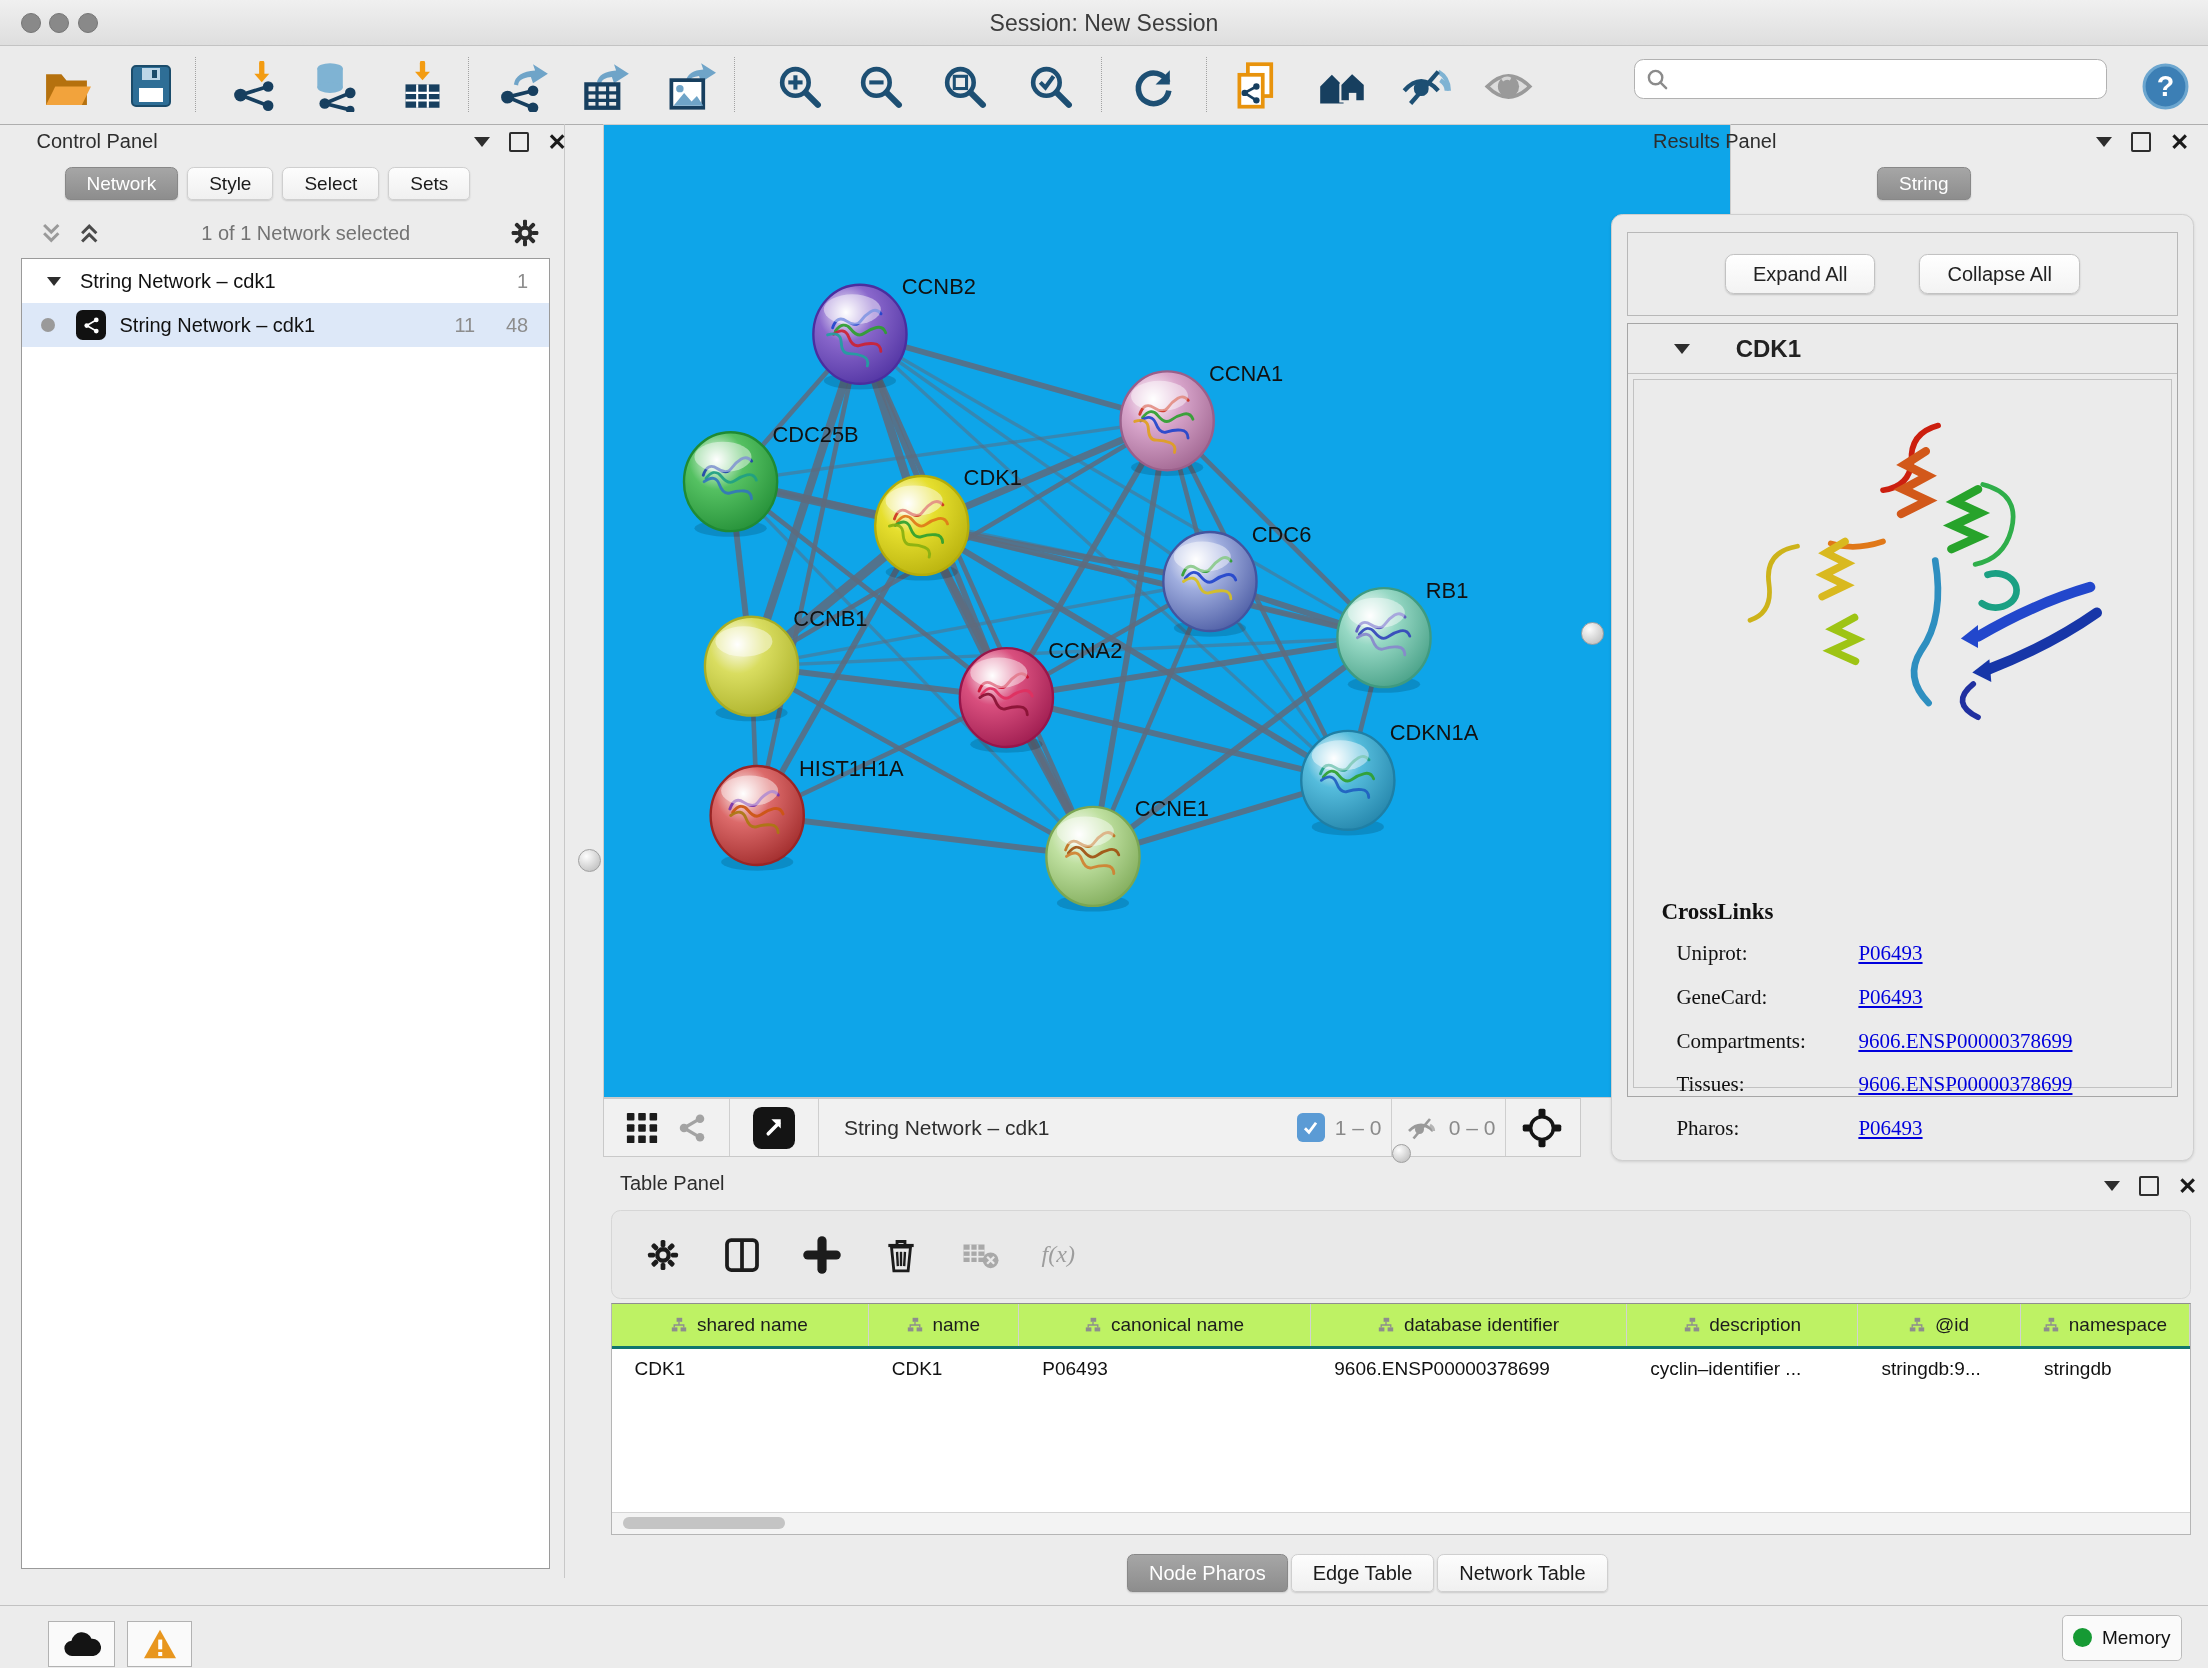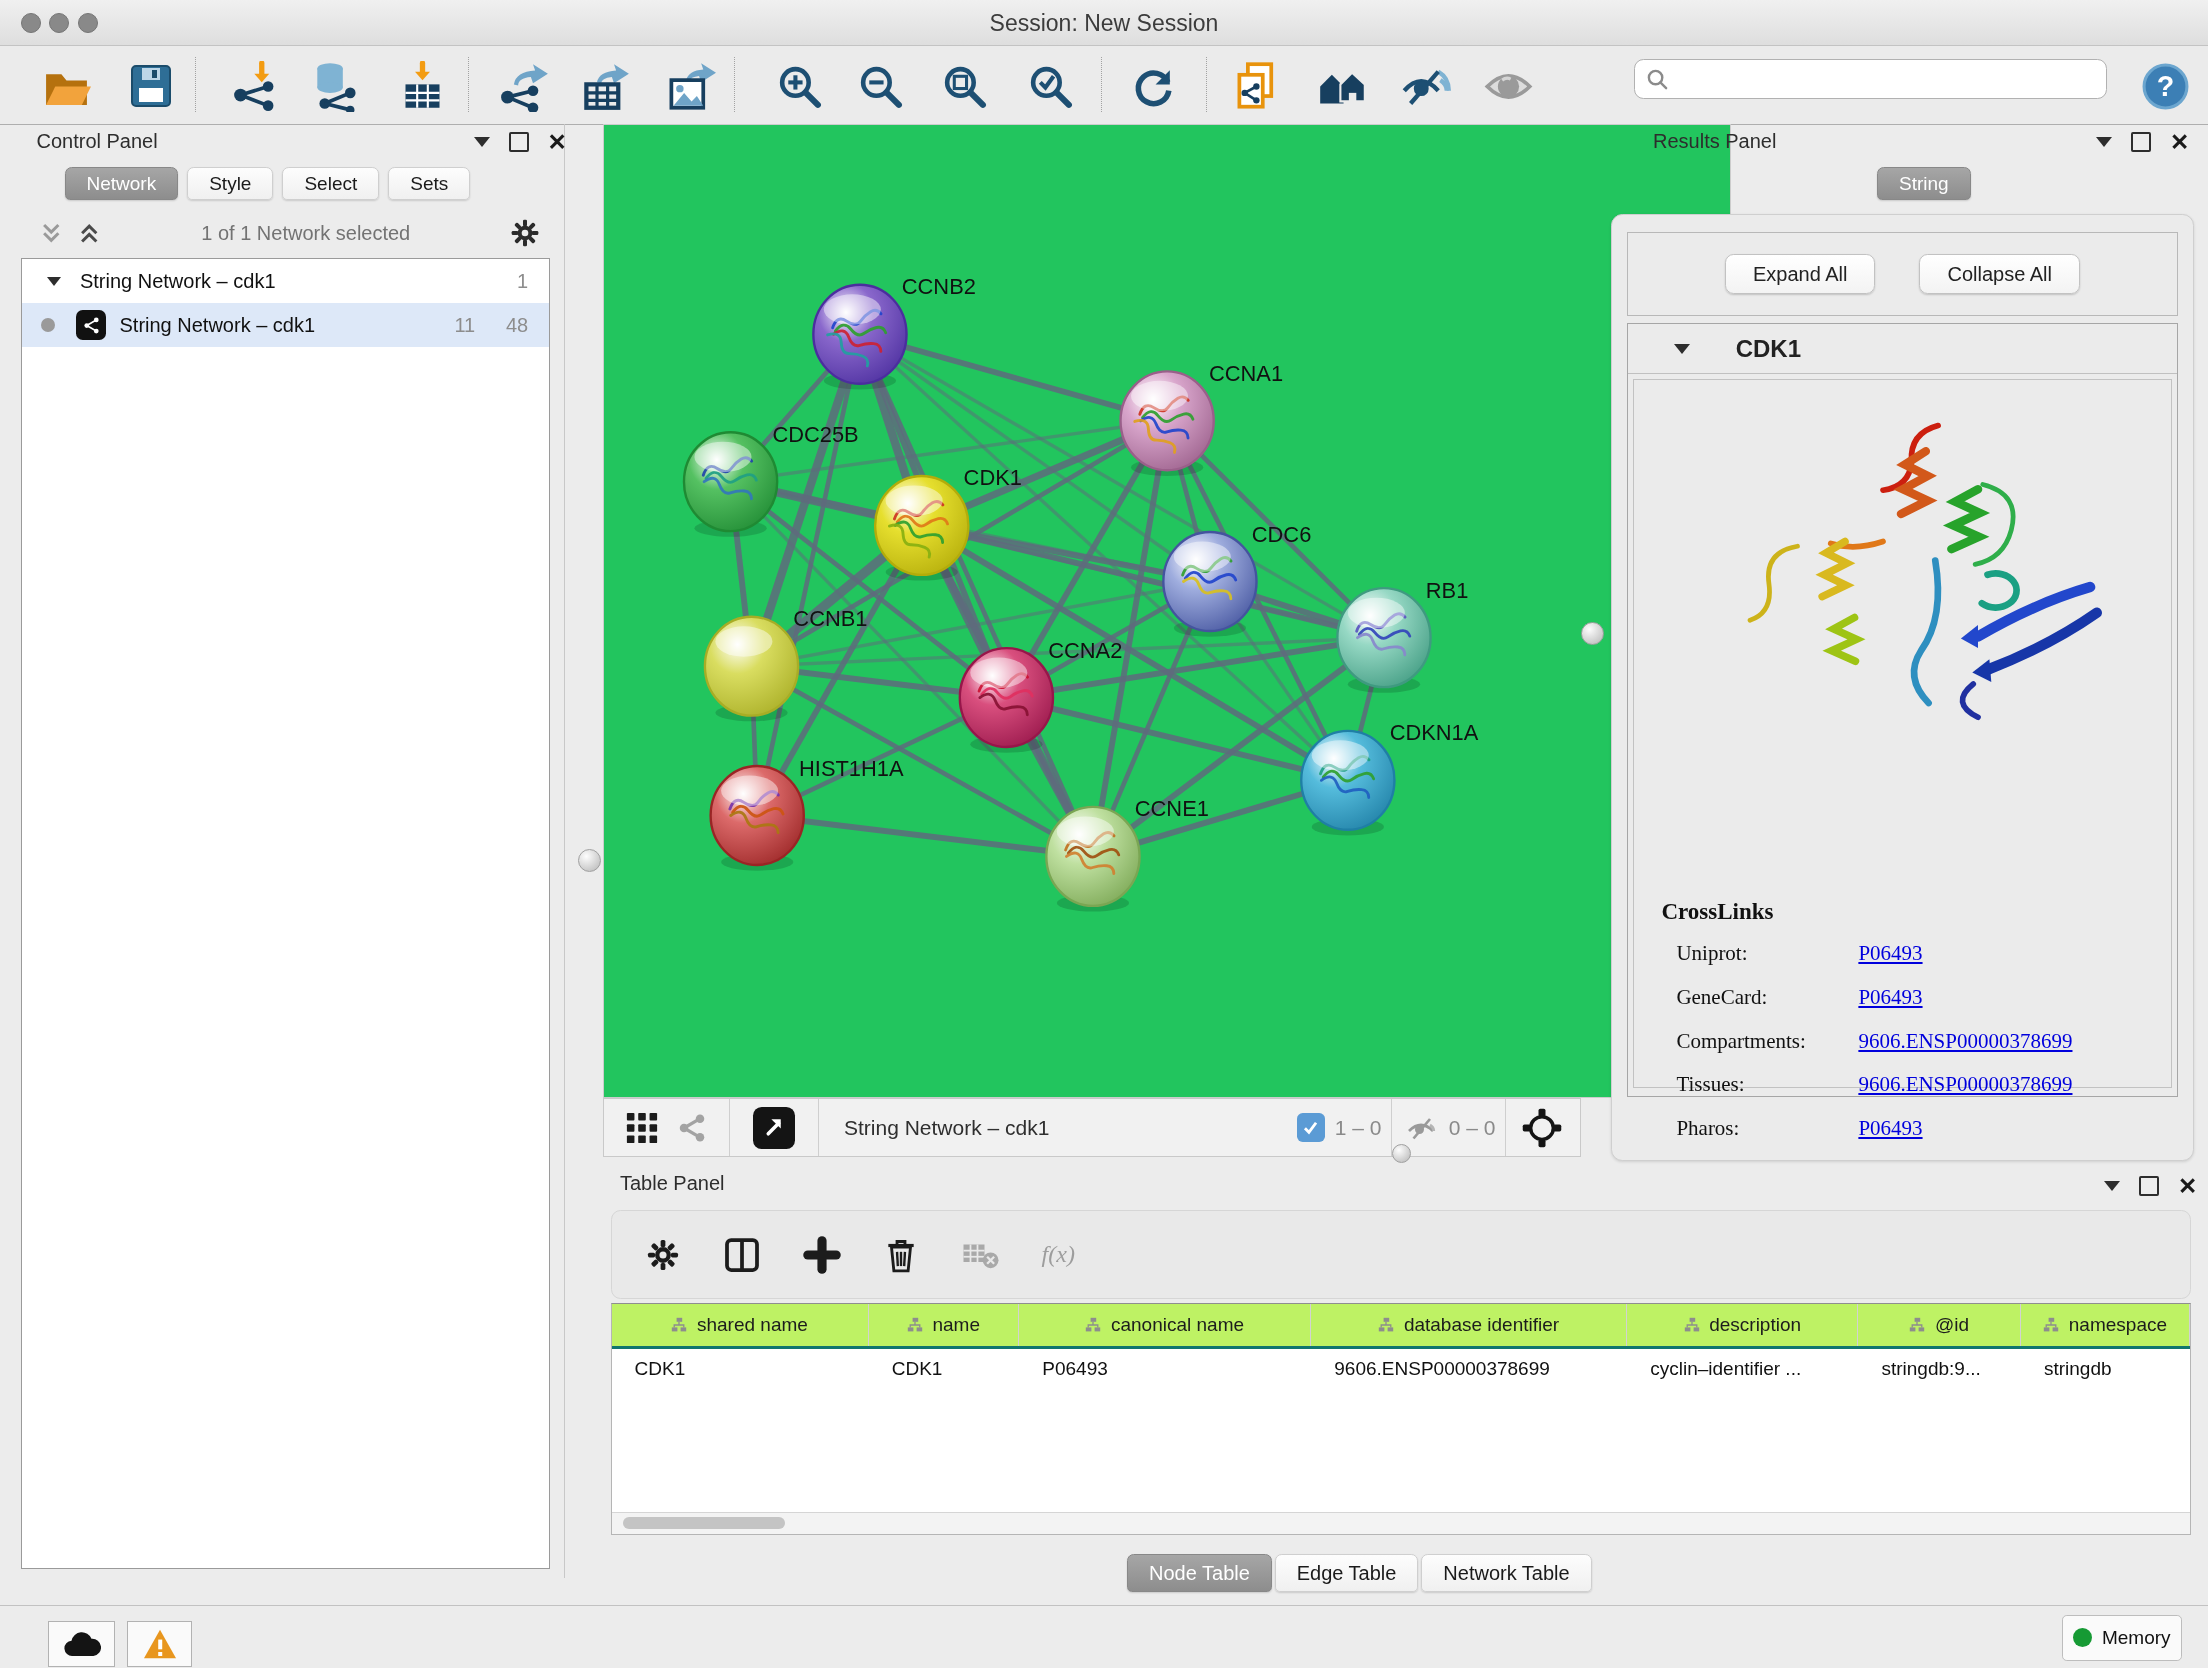--- a/index.html
+++ b/index.html
@@ -27,21 +27,21 @@
   .cp-tabs{position:absolute;left:55px;top:43px;display:flex;gap:9px;}
   .cp-sub{position:absolute;left:0;top:88px;width:100%;height:42px;display:flex;align-items:center;}
   .cp-sub .lbl{flex:1;text-align:center;font-size:20px;color:#737373;}
   .cp-list{position:absolute;left:11.4px;top:134px;right:13.3px;bottom:9.5px;background:#fff;border:1.9px solid #9a9a9a;}
   .cp-row{position:relative;height:44px;display:flex;align-items:center;font-size:20px;color:#111;}
   .cp-row.sel{background:#dde8f8;}
   .cp-num{color:#8d8d8d;}
   .stringicon{width:30px;height:30px;border-radius:6.7px;background:#111;display:flex;align-items:center;justify-content:center;margin-right:13.3px;}
   
   .netpanel{position:absolute;left:603px;top:124px;width:978px;height:1033px;}
-  .netcanvas{position:absolute;left:0;top:0;width:1128px;height:974px;background:#22c55e;border:1px solid #ccc;box-sizing:border-box;}
+  .netcanvas{position:absolute;left:0;top:0;width:1128px;height:974px;background:#0ea5e9;border:1px solid #ccc;box-sizing:border-box;}
   .netbar{position:absolute;left:0;top:974px;width:978px;height:59px;background:#f1f1f1;border:1px solid #c9c9c9;box-sizing:border-box;display:flex;align-items:center;}
   .nb-sep{height:100%;border-left:1px solid #cfcfcf;}
   .nb-title{font-size:21px;color:#2f2f2f;margin-left:25px;flex:1;}
   .nb-count{font-size:21px;color:#8a8a8a;margin:0 9.5px;}
   .splitball{position:absolute;width:21px;height:21px;border-radius:50%;background:radial-gradient(circle at 35% 30%,#fdfdfd,#b5b5b5);border:1px solid #a0a0a0;}
   
   .rpanel{position:absolute;left:1605px;top:124px;width:593px;height:1037px;}
   .rtab{position:absolute;left:272px;top:43px;}
   .rbox{position:absolute;left:5.7px;top:90px;right:3.8px;bottom:0;background:#ebebeb;border:1px solid #cfcfcf;border-radius:11.4px;box-shadow:0 1px 2.9px rgba(0,0,0,.12);}
   .rbtns{position:absolute;left:15px;right:15px;top:17px;height:82px;border:1px solid #b8b8b8;display:flex;align-items:center;justify-content:center;gap:44px;}
@@ -913,21 +913,21 @@
             <div class="td" style="width: 170px;">stringdb</div>
           </div>
         </div>
       <div class="hscroll">
           <div class="hthumb"></div>
         </div>
     </div>
   </div>
 
   <div class="btabs">
-    <div class="tab active">Node Table</div>
+    <div class="tab active">Node Pharos</div>
     <div class="tab">Edge Table</div>
     <div class="tab">Network Table</div>
   </div>
 
   <div class="statusbar">
     <div class="sbtn" style="left:48px">
       <svg width="38" height="27" viewBox="0 0 40 28">
           <path d="M10 26a8 8 0 0 1-1-16 11 11 0 0 1 21-2 7.5 7.5 0 0 1 2 18z" fill="#141414"></path>
         </svg>
     </div>

